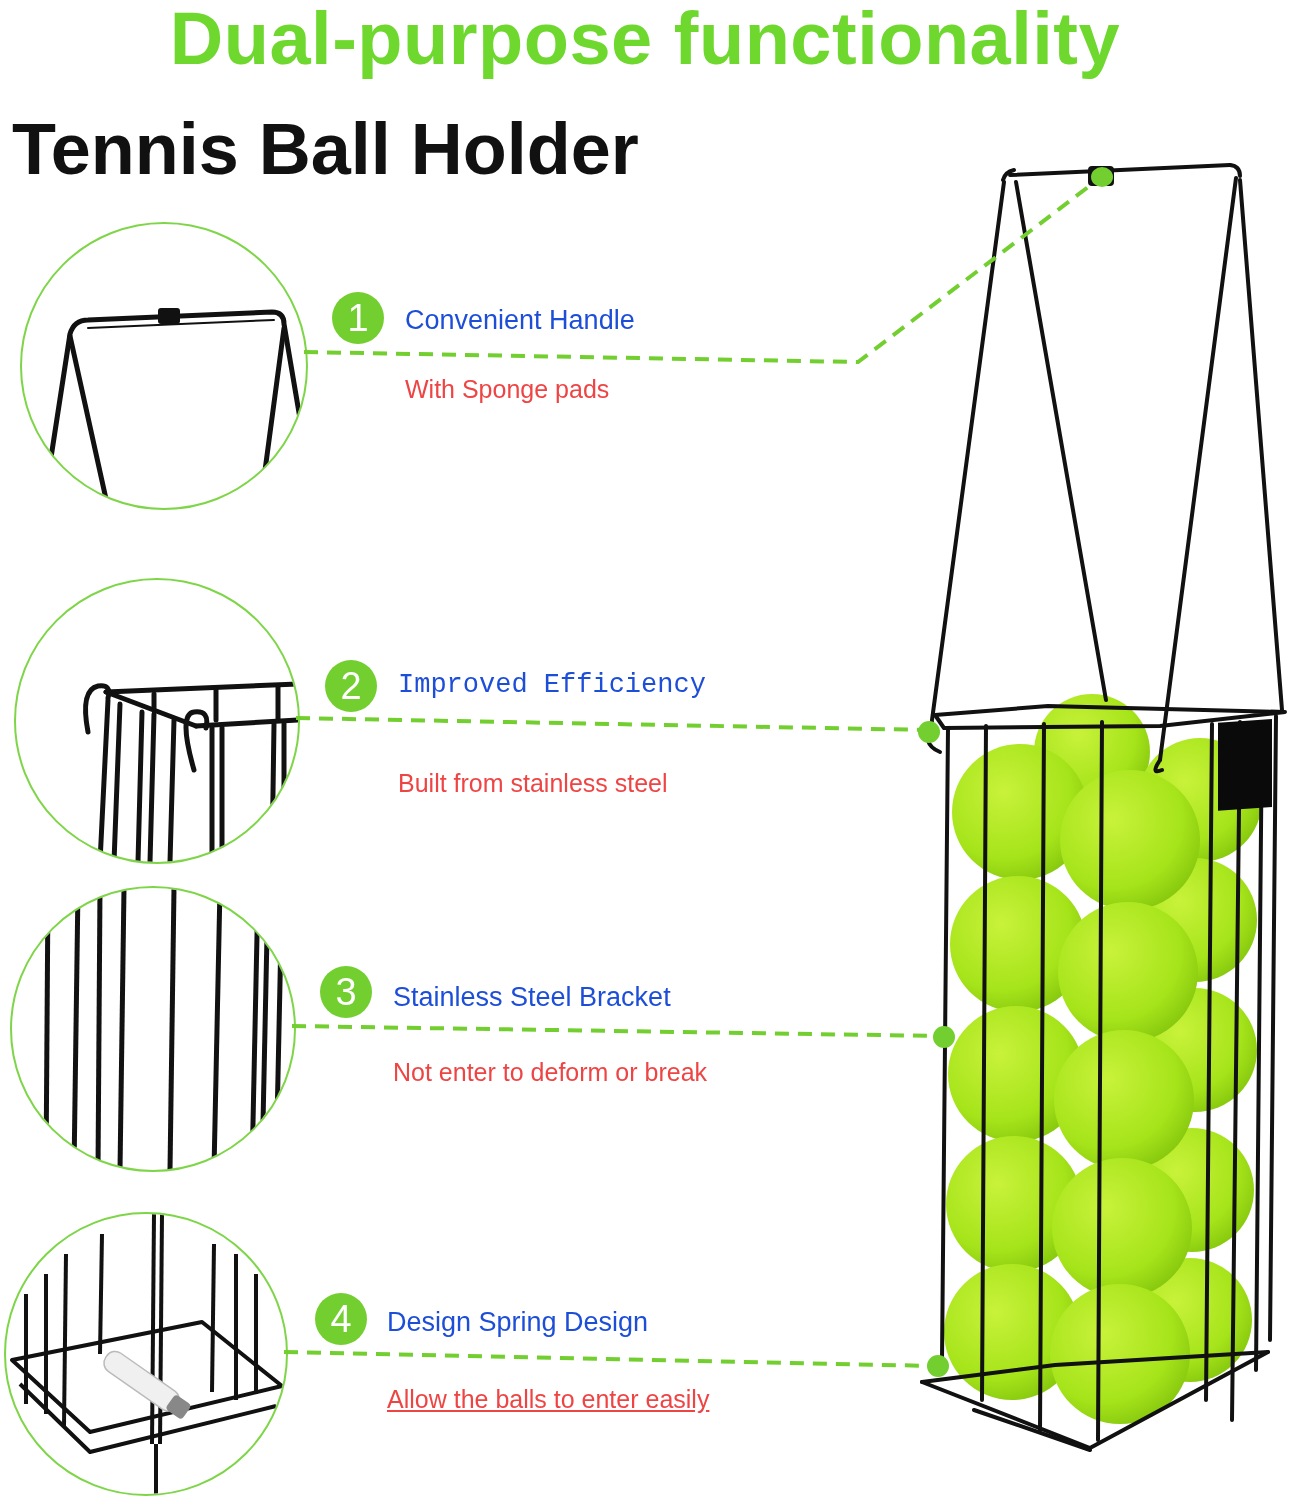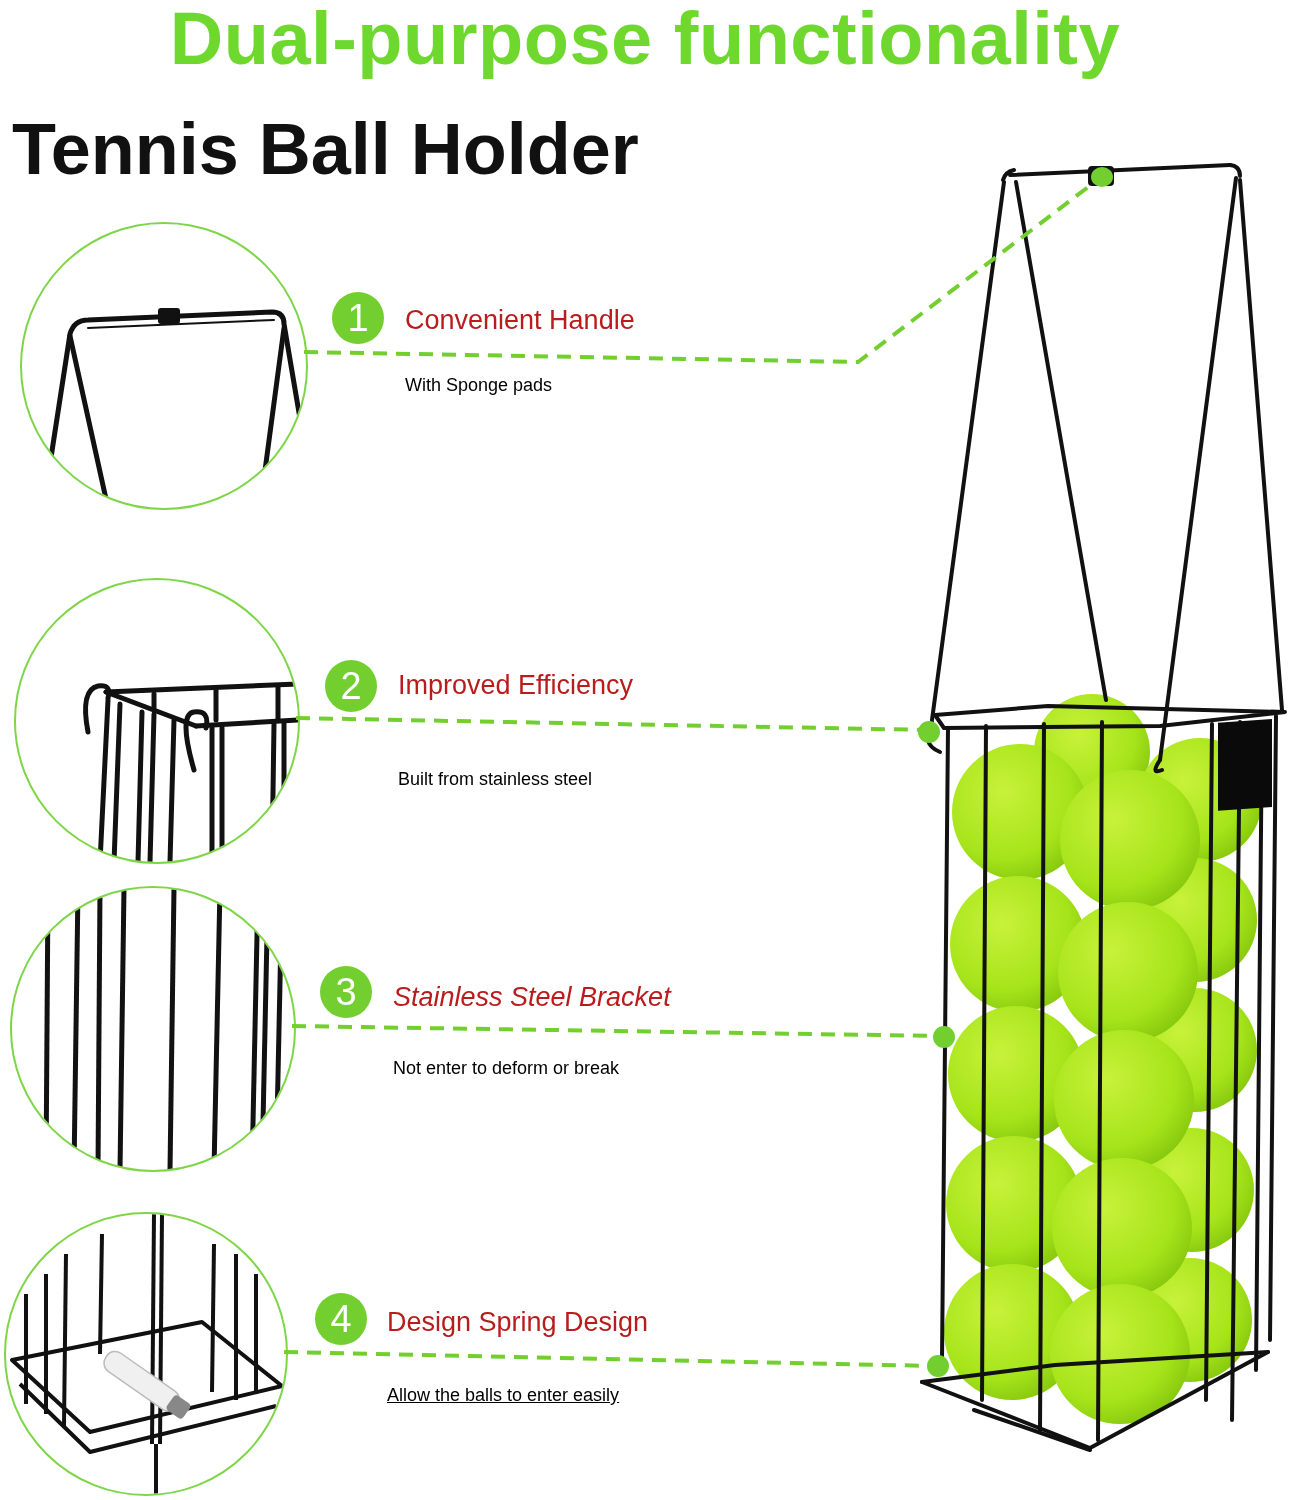--- a/index.html
+++ b/index.html
@@ -1,22 +1,22 @@
 <!DOCTYPE html>
 <html><head>
 <meta charset="utf-8">
 <style>
   html, body { margin:0; padding:0; background:#ffffff; }
   body { width:1290px; height:1500px; position:relative; overflow:hidden; font-family:"Liberation Sans", sans-serif; }
   .title { position:absolute; left:0; width:1290px; top:-4px; text-align:center; font-weight:700; font-size:74px; letter-spacing:0.5px; color:#6fd82e; margin:0; }
   .subtitle { position:absolute; left:0; width:1290px; top:96px; font-size:72px; color:#111; margin:12px; }
   .inset { position:absolute; border:2px solid #7ed548; border-radius:50%; background:#fff; overflow:hidden; }
   .badge { position:absolute; width:52px; height:52px; border-radius:50%; background:#72cf2f; color:#fff; font-size:38px; line-height:52px; text-align:center; }
-  .feat-title { position:absolute; font-size:27px; color:#b91c1c; white-space:nowrap; }
-  .feat-sub { position:absolute; font-size:18px; color:#000000; white-space:nowrap; }
+  .feat-title { position:absolute; font-size:27px; color:#1d4ed8; white-space:nowrap; }
+  .feat-sub { position:absolute; font-size:25px; color:#ef4444; white-space:nowrap; }
   svg.overlay { position:absolute; left:0; top:0; }
 </style>
 </head>
 <body>
 
 <h1 class="title">Dual-purpose functionality</h1>
 <h2 class="subtitle">Tennis Ball Holder</h2>
 
 <div class="inset" style="left:20px;top:222px;width:284px;height:284px;">
   <svg width="284" height="284" viewBox="0 0 284 284">
@@ -158,22 +158,22 @@
     <circle cx="944" cy="1037" r="11"></circle>
     <circle cx="938" cy="1366" r="11"></circle>
   </g>
 </svg>
 
 <div class="badge" style="left:332px;top:292px;">1</div>
 <div class="feat-title" style="left:405px;top:305px;">Convenient Handle</div>
 <div class="feat-sub" style="left:405px;top:375px;">With Sponge pads</div>
 
 <div class="badge" style="left:325px;top:660px;">2</div>
-<div class="feat-title" style="left:398px;top:670px;">Improved Efficiency</div>
+<div class="feat-title" style="left:398px;top:670px;font-family:Liberation Mono, monospace;">Improved Efficiency</div>
 <div class="feat-sub" style="left:398px;top:753px;margin-top:16px;">Built from stainless steel</div>
 
 <div class="badge" style="left:320px;top:966px;">3</div>
-<div class="feat-title" style="left:393px;top:982px;font-style:italic;">Stainless Steel Bracket</div>
+<div class="feat-title" style="left:393px;top:982px;">Stainless Steel Bracket</div>
 <div class="feat-sub" style="left:393px;top:1058px;">Not enter to deform or break</div>
 
 <div class="badge" style="left:315px;top:1293px;">4</div>
 <div class="feat-title" style="left:387px;top:1307px;">Design Spring Design</div>
 <div class="feat-sub" style="left:387px;top:1385px;text-decoration:underline;">Allow the balls to enter easily</div>
 
 </body></html>

